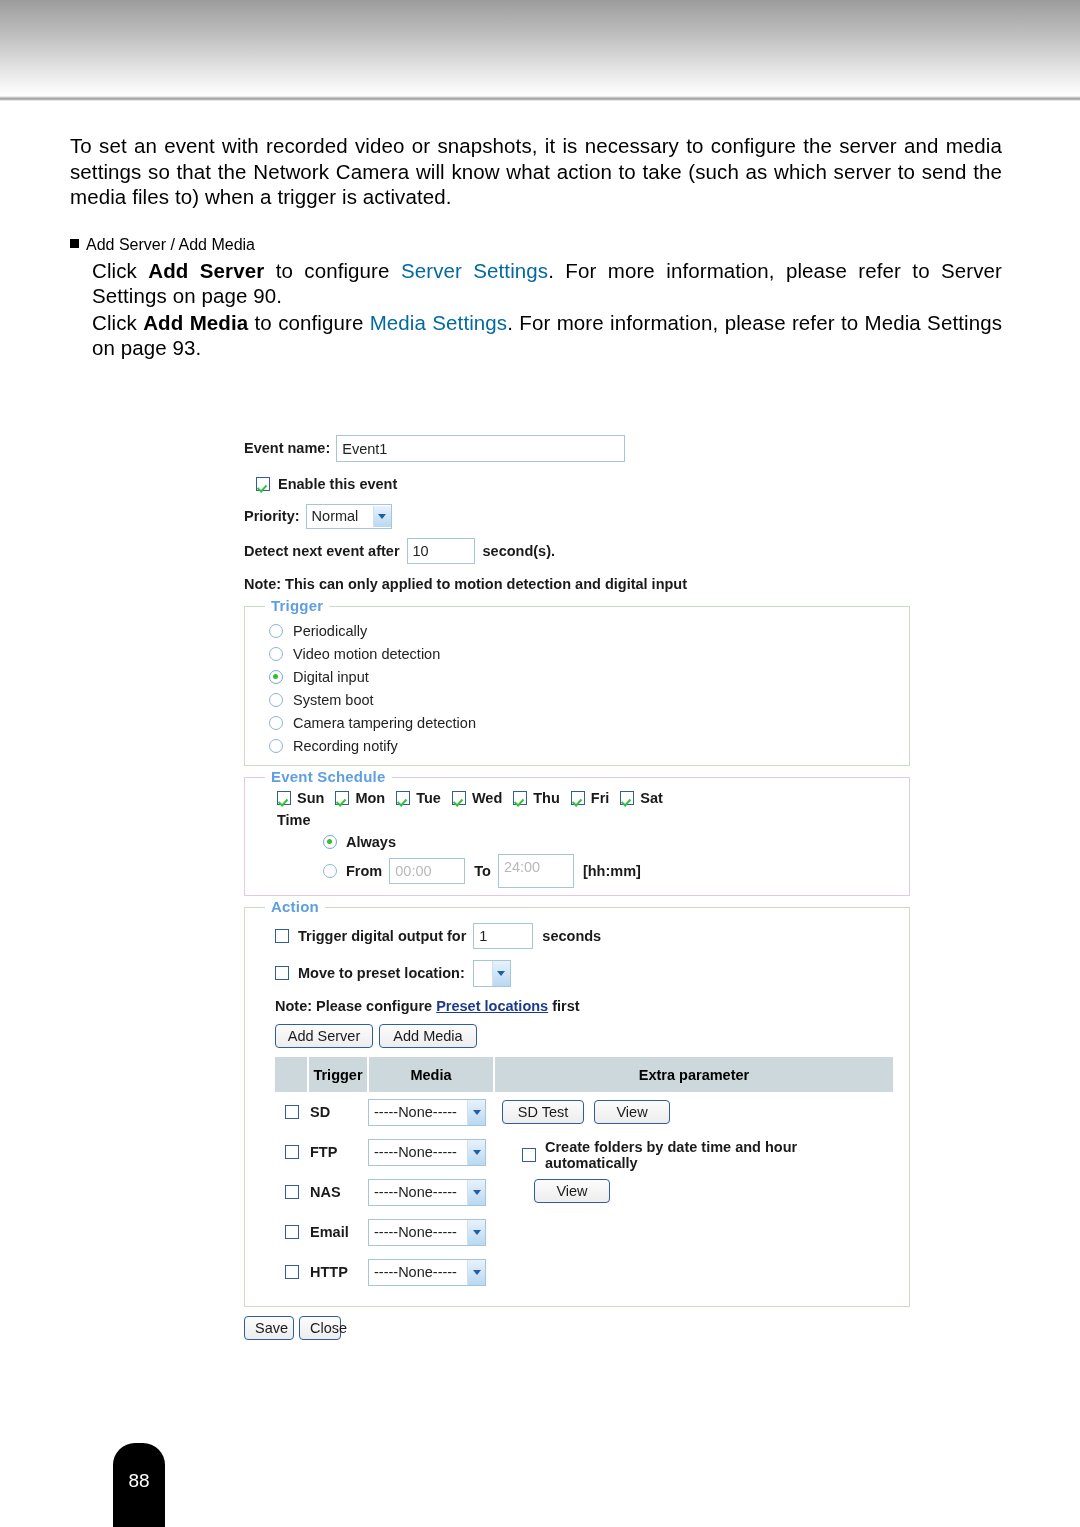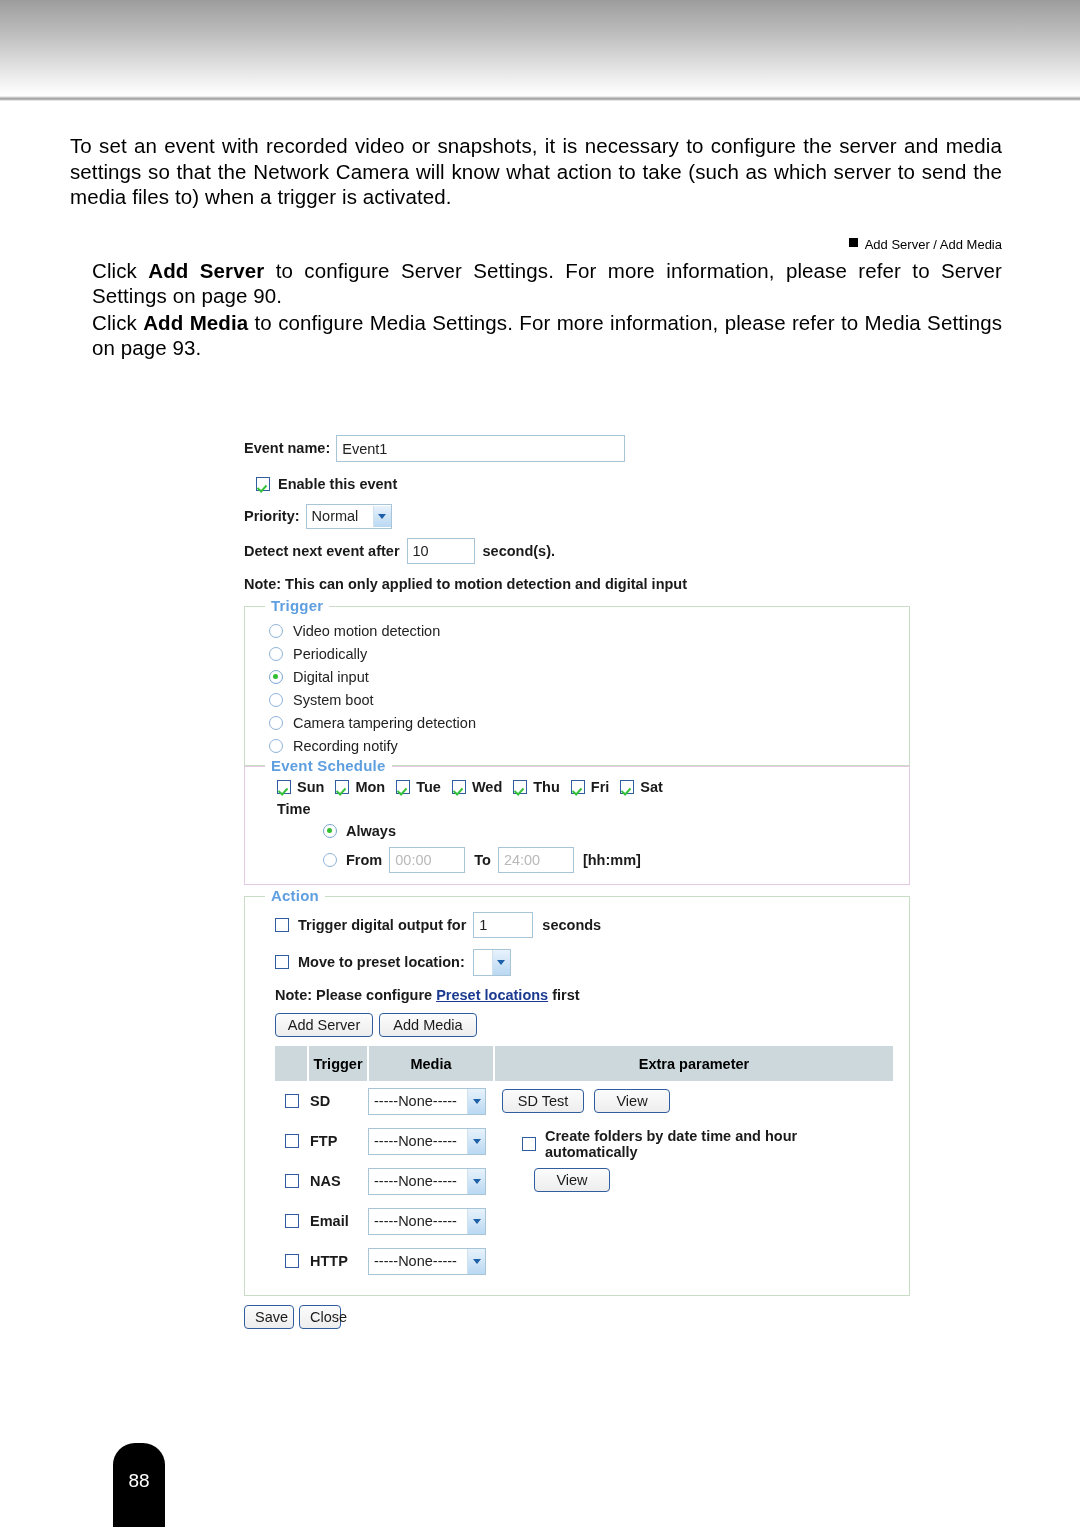--- a/index.html
+++ b/index.html
@@ -21,26 +21,26 @@
   }
   
   .copy{
     position:absolute; left:70px; top:133px; width:932px;
   }
   .para{
     font-size:20.5px; line-height:25.5px; text-align:justify;
     margin:0 0 0 0; letter-spacing:.1px;
   }
   .bullet-block{ margin-top:22px; }
-  .bullet-head{ font-size:13px; line-height:25px;text-align:right; }
+  .bullet-head{ font-size:16px; line-height:25px; }
   .sq{ display:inline-block; width:9px;height:9px;background:#000;vertical-align:2px;margin-right:7px;}
   .indent{ margin-left:22px; }
   .indent .para{ text-align:justify; }
   b{font-weight:bold;}
-  .cyan{ color:#000000; }
+  .cyan{ color:#0369a1; }
   .example-line{ margin-top:22px; font-size:20.5px; }
 
   
   .ui{
     position:absolute; left:244px; top:434px; width:680px;
     font-family:"Liberation Sans", sans-serif;
     font-size:14.5px; color:#222;
   }
   .row{ display:flex; align-items:center; }
   .lbl{ font-weight:bold; font-size:14.5px; color:#1a1a1a; }
@@ -195,46 +195,46 @@
     <span class="lbl" style="margin-left:8px;">second(s).</span>
   </div>
 
   <div class="note lbl" style="margin-top:10px;">Note: This can only applied to motion detection and digital input</div>
 
   <div class="fs green" style="width:666px;margin-top:14px;">
     <span class="fs-legend">Trigger</span>
     <div class="fs-body" style="padding-top:12px;padding-bottom:8px;">
       <div class="trigger-item">
         <span class="rb"></span>
+        <span class="t">Periodically</span>
+      </div>
+      <div class="trigger-item">
+        <span class="rb"></span>
         <span class="t">Video motion detection</span>
-      </div>
-      <div class="trigger-item">
-        <span class="rb"></span>
-        <span class="t">Periodically</span>
       </div>
       <div class="trigger-item">
         <span class="rb on"></span>
         <span class="t">Digital input</span>
       </div>
       <div class="trigger-item">
         <span class="rb"></span>
         <span class="t">System boot</span>
       </div>
       <div class="trigger-item">
         <span class="rb"></span>
         <span class="t">Camera tampering detection</span>
       </div>
       <div class="trigger-item">
         <span class="rb"></span>
         <span class="t">Recording notify</span>
       </div>
     </div>
   </div>
 
-  <div class="fs pink" style="width:666px;">
+  <div class="fs pink" style="width:666px;margin-top:11px;">
     <span class="fs-legend">Event Schedule</span>
     <div class="fs-body" style="padding-top:12px;padding-left:32px;padding-bottom:10px;">
       <div class="daylist">
         <span class="day">
             <span class="cb on"></span>
             <span class="t lbl">Sun</span>
           </span>
         <span class="day">
             <span class="cb on"></span>
             <span class="t lbl">Mon</span>
@@ -266,21 +266,21 @@
       <div class="row" style="height:26px;margin-top:1px;padding-left:46px;">
         <span class="rb on"></span>
         <span class="lbl" style="margin-left:9px;">Always</span>
       </div>
 
       <div class="row" style="height:28px;margin-top:2px;padding-left:46px;">
         <span class="rb"></span>
         <span class="lbl" style="margin-left:9px;">From</span>
         <span class="txt-input ghost" style="width:76px;height:26px;line-height:25px;margin-left:7px;" title="00:00">00:00</span>
         <span class="lbl" style="margin-left:9px;">To</span>
-        <span class="txt-input ghost" style="width:76px;height:26px;line-height:25px;margin-left:7px;">24:00</span>
+        <span class="txt-input ghost" style="width:76px;height:34px;line-height:25px;margin-left:7px;">24:00</span>
         <span class="lbl" style="margin-left:9px;">[hh:mm]</span>
       </div>
     </div>
   </div>
 
   <div class="fs green" style="width:666px;margin-top:11px;">
     <span class="fs-legend">Action</span>
     <div class="fs-body" style="padding-top:14px;padding-left:30px;padding-bottom:14px;">
 
       <div class="row" style="height:28px;">

